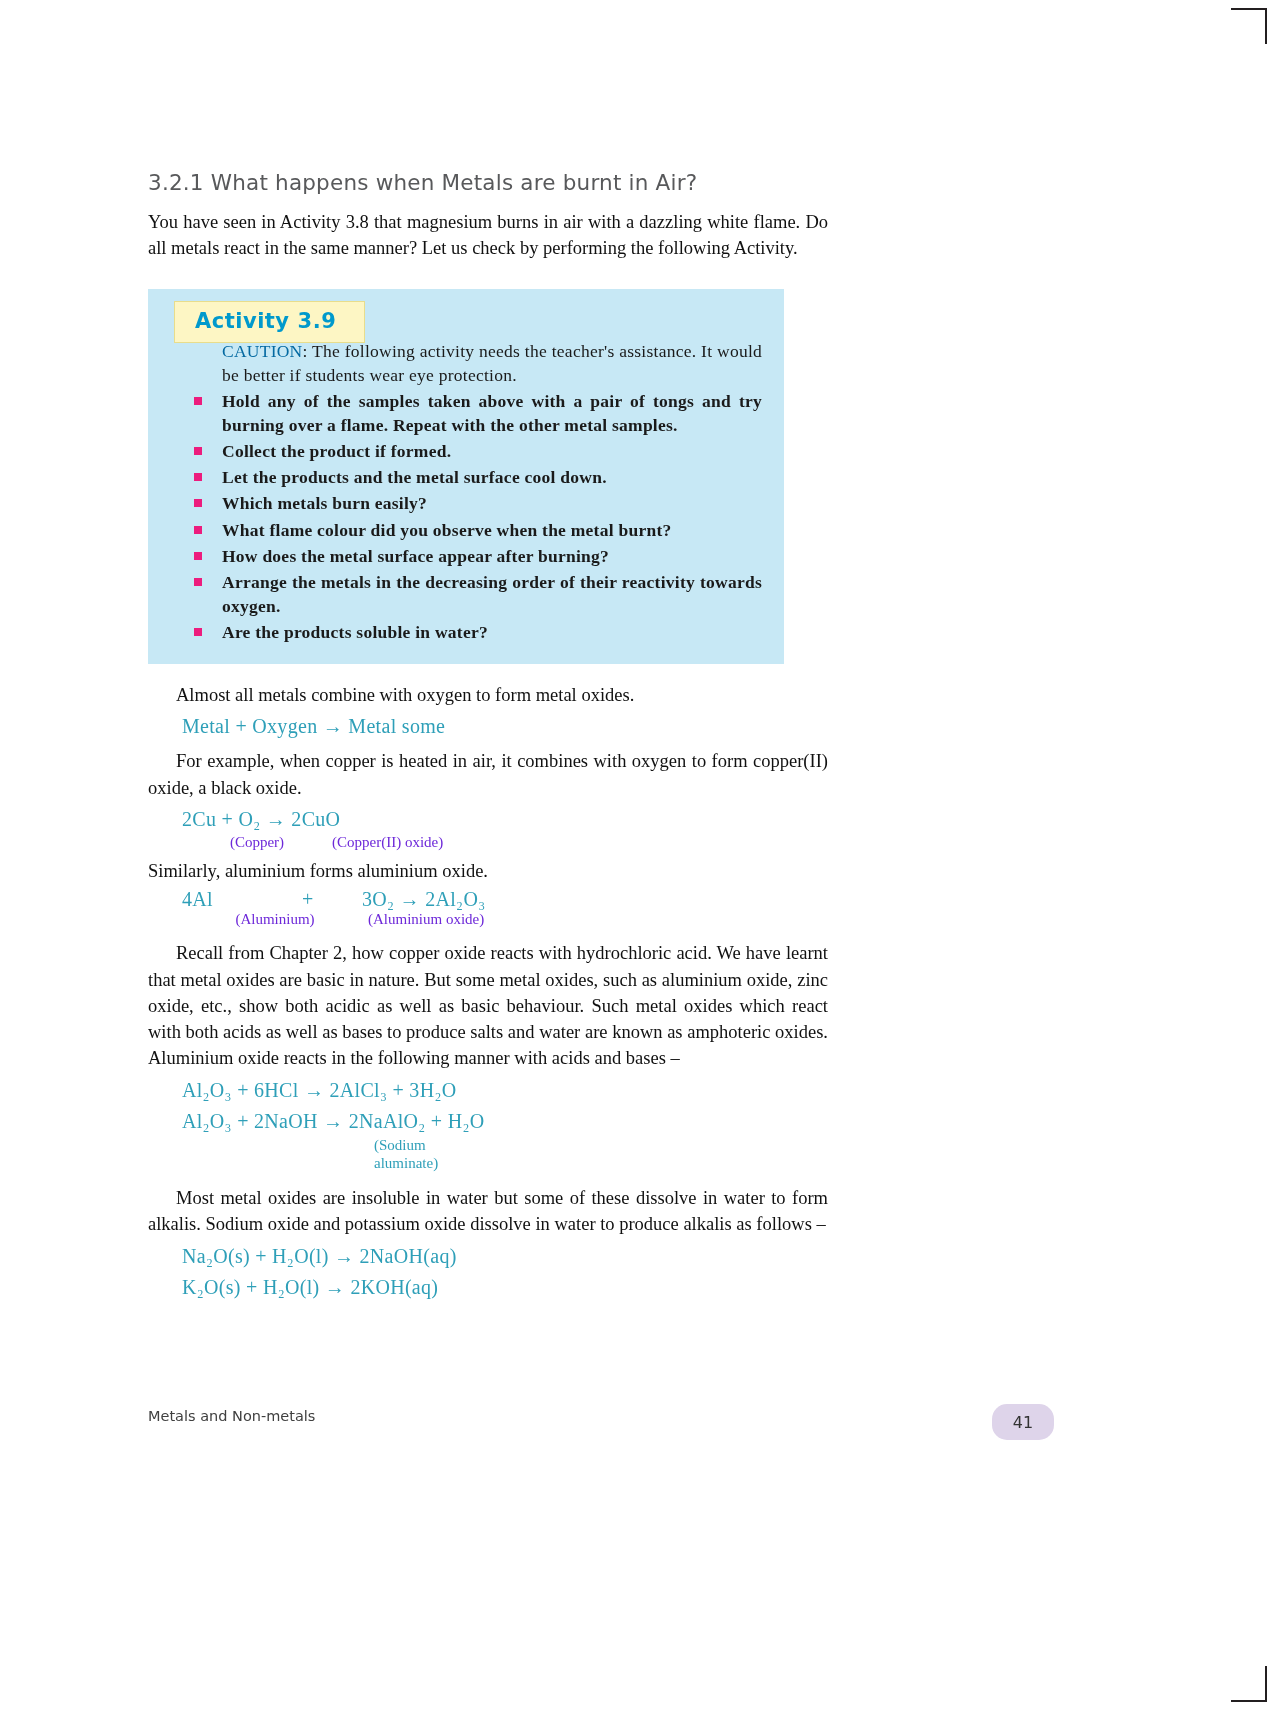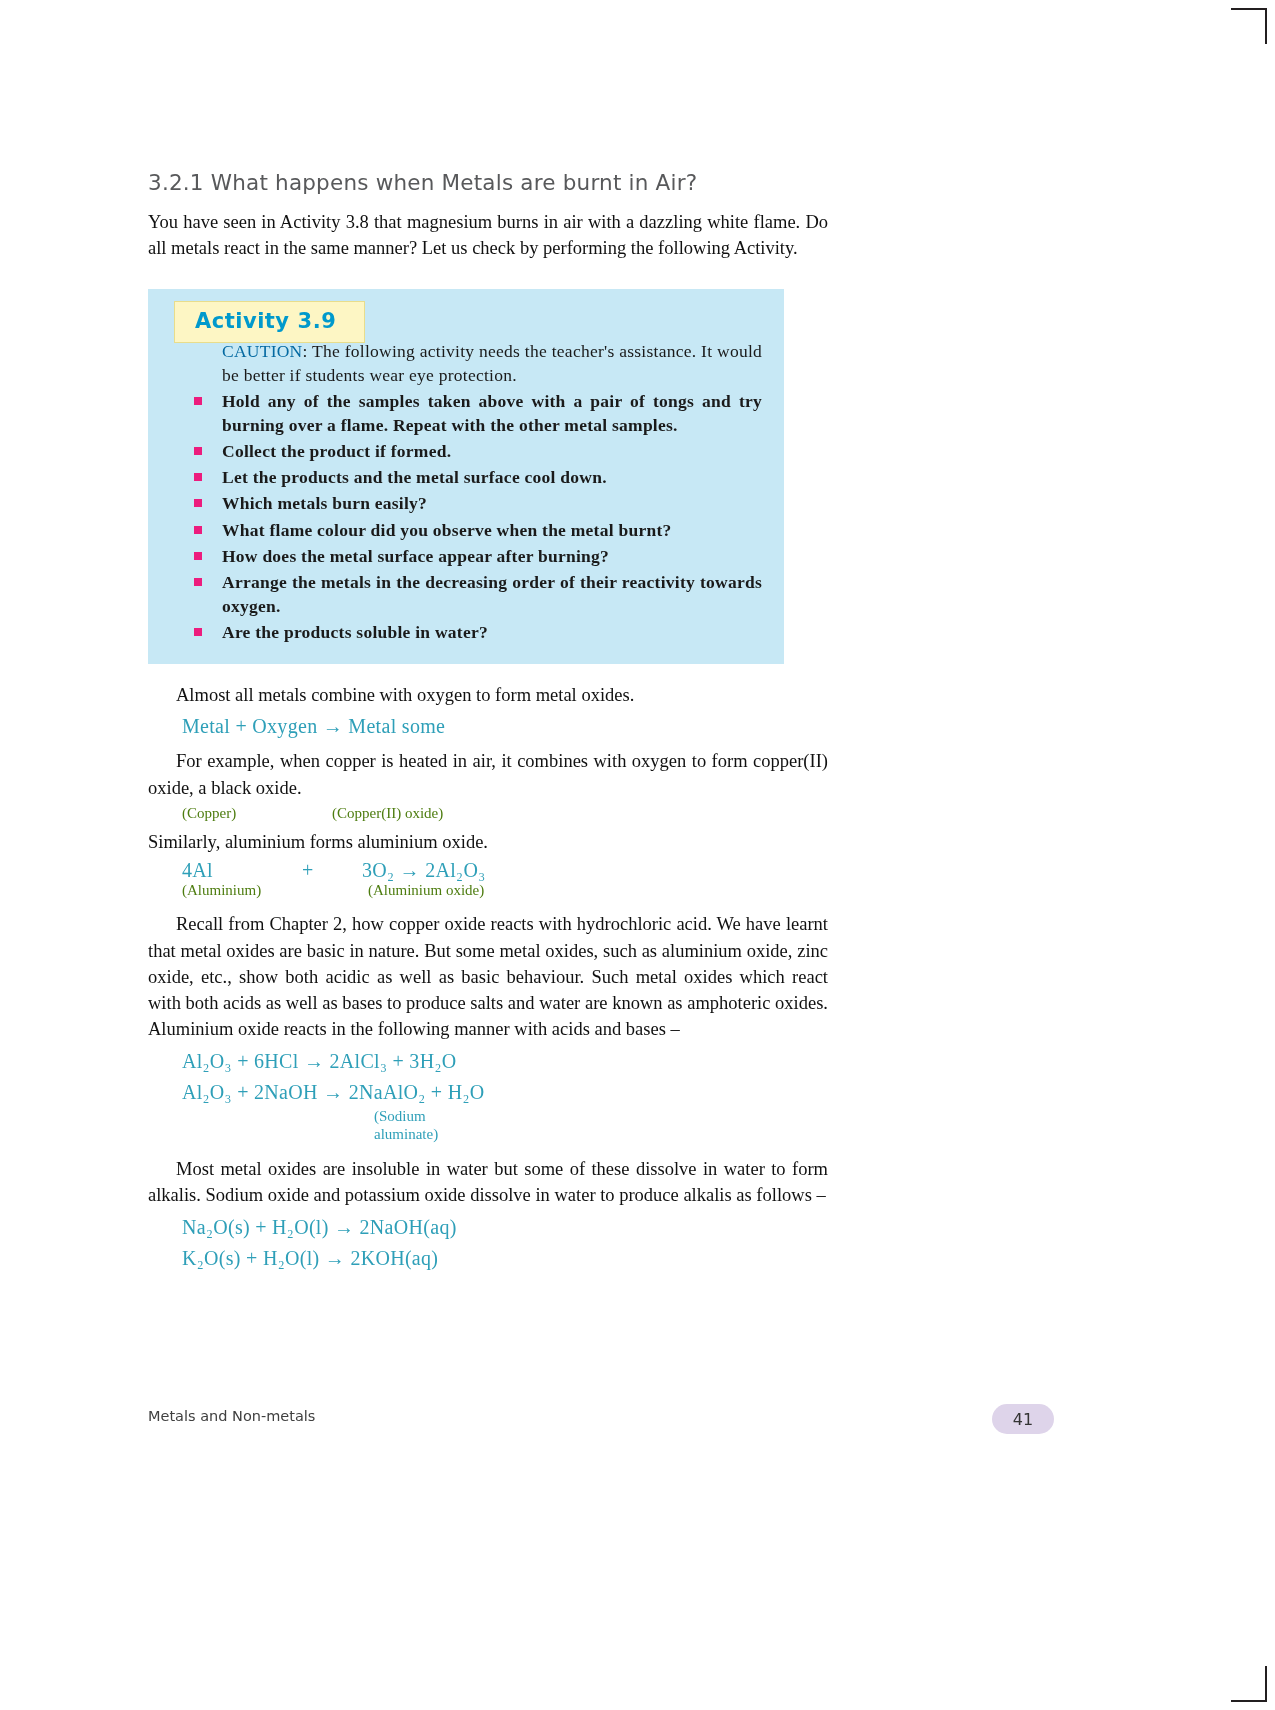--- a/index.html
+++ b/index.html
@@ -141,23 +141,24 @@
   .eq-row {
     display: flex;
     align-items: baseline;
     color: #2e9fb8;
     font-size: 20px;
     margin: 4px 0 0 34px;
     letter-spacing: 0.3px;
   }
   .lbl-row {
     display: flex;
-    color: #4d7c0f;
+    color: #6d28d9;
     font-size: 15px;
     margin: 0 0 0 34px;
+    text-align: center;
   }
   .w1 { width: 150px; display: inline-block; }
   .w2 { width: 60px; display: inline-block; }
   .w3 { width: 120px; display: inline-block; }
 
   .note-stack {
     color: #2e9fb8;
     font-size: 15px;
     margin-left: 226px;
     line-height: 1.25;
@@ -170,21 +171,21 @@
     top: 1408px;
     font-family: "DejaVu Sans", sans-serif;
     font-size: 14.5px;
     color: #404040;
   }
   .page-number {
     position: absolute;
     left: 992px;
     top: 1404px;
     width: 62px;
-    height: 30px;
+    height: 36px;
     border-radius: 15px;
     background: #ded4ea;
     display: flex;
     align-items: center;
     justify-content: center;
     font-family: "DejaVu Sans", sans-serif;
     font-size: 16px;
     color: #333;
   }
 </style>
@@ -221,20 +222,21 @@
       </div>
     </div>
 
     <p class="body-text indent">Almost all metals combine with oxygen to form metal oxides.</p>
 
     <div class="eq">Metal  +  Oxygen → Metal some</div>
 
     <div class="spacer-xs"></div>
     <p class="body-text indent">For example, when copper is heated in air, it combines with oxygen to form copper(II) oxide, a black oxide.</p>
 
+    <div class="eq">2Cu  +  O₂  →  2CuO</div>
     <div class="lbl-row">
       <span class="w1">(Copper)</span>
       <span>(Copper(II) oxide)</span>
     </div>
 
     <div class="spacer-xs"></div>
     <p class="body-text">Similarly, aluminium forms aluminium oxide.</p>
 
     <div class="eq-row">
       <span class="w3">4Al</span>

